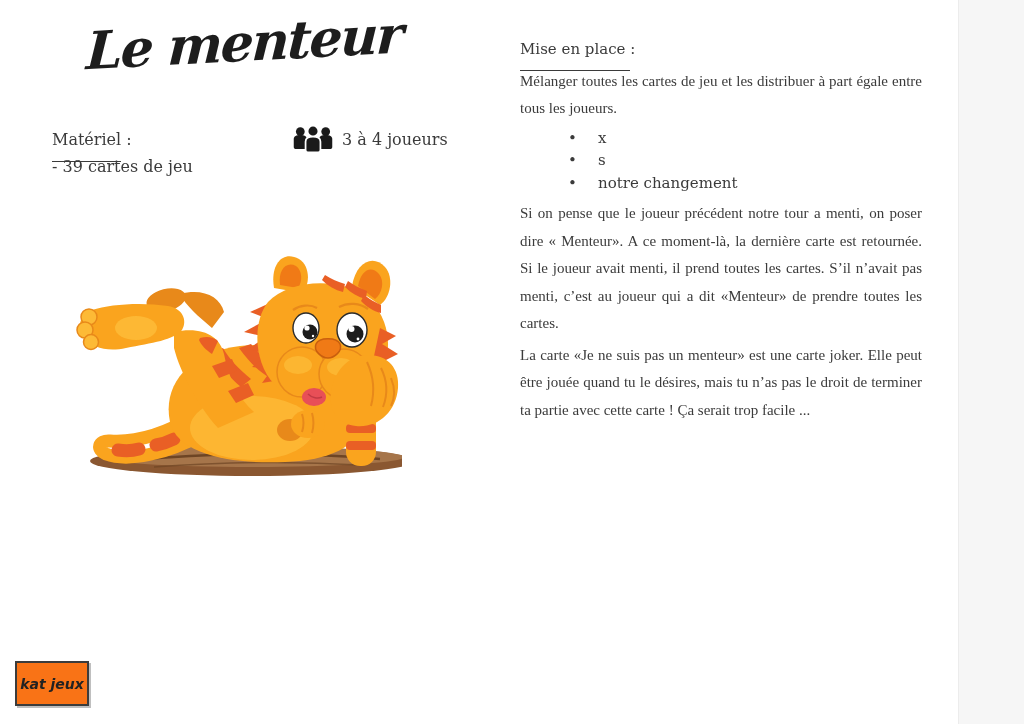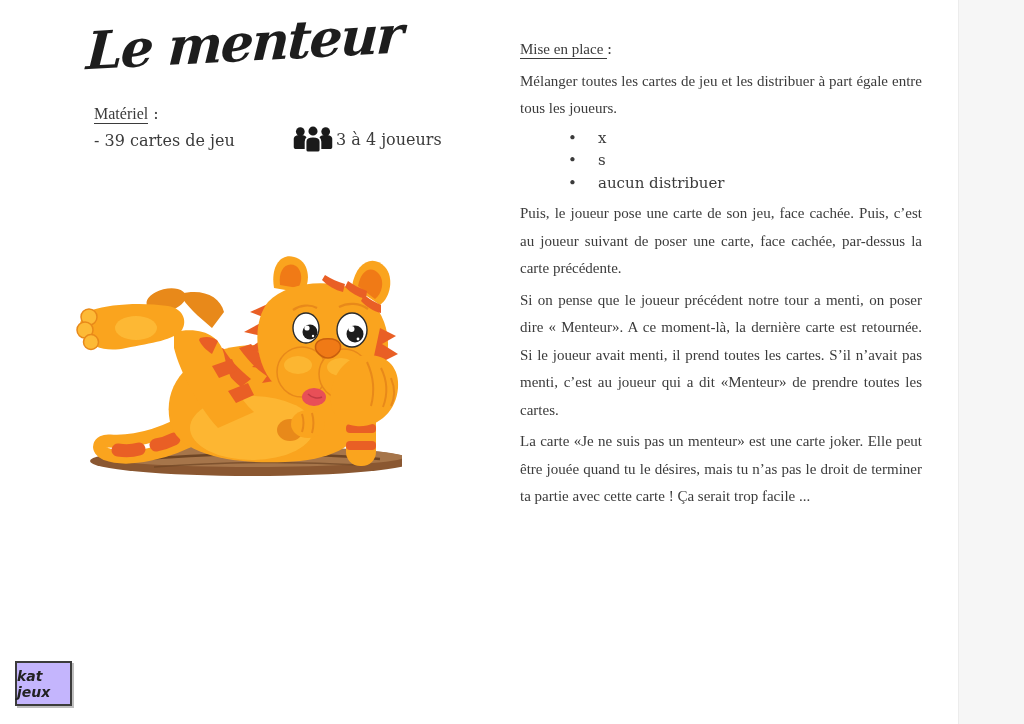--- a/index.html
+++ b/index.html
@@ -23,31 +23,31 @@
   .page-edge{position:absolute;top:0;right:0;width:66px;height:100%;background:var(--edge);border-left:1px solid #ececec;}
 
   
   .title{
     position:absolute;left:88px;top:20px;width:280px;
     font-family:"DejaVu Serif",serif;font-style:italic;font-weight:bold;
     font-size:52px;color:var(--title);letter-spacing:-2px;
     transform:rotate(-3deg) skewX(-6deg);transform-origin:left top;
     white-space:nowrap;
   }
-  .materiel{position:absolute;left:52px;top:104px;font-size:16px;color:var(--text);margin-left:42px;}
+  .materiel{position:absolute;left:52px;top:130px;font-size:16px;color:var(--text);}
   .materiel .line1{margin-bottom:8px;}
-  .u{border-bottom:1.5px solid currentColor;padding-bottom:1px;font-family:Liberation Serif, serif;}
-  .players{position:absolute;left:292px;top:124px;display:flex;align-items:center;gap:2px;color:var(--text);font-size:16px;}
+  .u{border-bottom:1.5px solid currentColor;padding-bottom:12px;}
+  .players{position:absolute;left:292px;top:124px;display:flex;align-items:center;gap:8px;color:var(--text);font-size:16px;}
   .players svg{display:block;}
 
   .tiger{position:absolute;left:62px;top:244px;width:340px;height:240px;}
 
   .logo-box{
-    position:absolute;left:15px;top:661px;width:57px;height:45px;
-    border:2px solid #3c3c3c;background:#c4b5fd;
+    position:absolute;left:15px;top:661px;width:74px;height:45px;
+    border:2px solid #3c3c3c;background:#f97316;
     box-shadow:2px 2px 0 rgba(0,0,0,.25);
     display:flex;align-items:center;justify-content:center;
     font-family:"DejaVu Sans","Liberation Sans",sans-serif;
     font-style:italic;font-weight:bold;font-size:14px;color:#222;
   }
 
   
   .rules{position:absolute;left:520px;top:36px;width:402px;color:var(--text);font-size:15px;}
   .rules .h{line-height:27.5px;margin-bottom:4px;}
   .rules .para{line-height:27.5px;margin-bottom:4px;text-align:justify;font-family:Liberation Serif, serif;}
@@ -180,22 +180,21 @@
         <li>
           <span class="marker">•</span>
           <span class="bt">x</span>
         </li>
         <li>
           <span class="marker">•</span>
           <span class="bt">s</span>
         </li>
         <li>
           <span class="marker">•</span>
-          <span class="bt">aucun distribuer</span>
+          <span class="bt">notre changement</span>
         </li>
       </ul>
-      <p class="para">Puis, le joueur pose une carte de son jeu, face cachée. Puis, c’est au joueur suivant de poser une carte, face cachée, par-dessus la carte précédente.</p>
       <p class="para">Si on pense que le joueur précédent notre tour a menti, on poser dire « Menteur». A ce moment-là, la dernière carte est retournée. Si le joueur avait menti, il prend toutes les cartes. S’il n’avait pas menti, c’est au joueur qui a dit «Menteur» de prendre toutes les cartes.</p>
       <p class="para">La carte «Je ne suis pas un menteur» est une carte joker. Elle peut être jouée quand tu le désires, mais tu n’as pas le droit de terminer ta partie avec cette carte ! Ça serait trop facile ...</p>
     </div>
 
   <div class="page-edge"></div>
 </div>
 
 </body></html>

